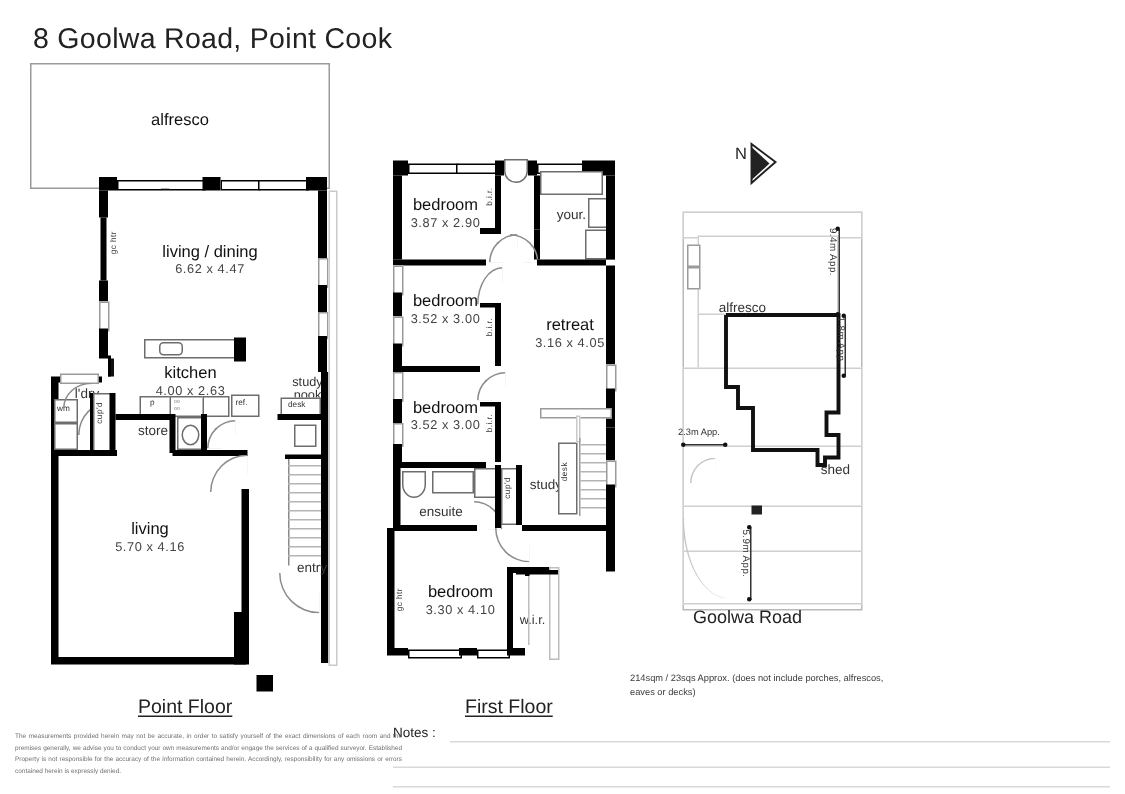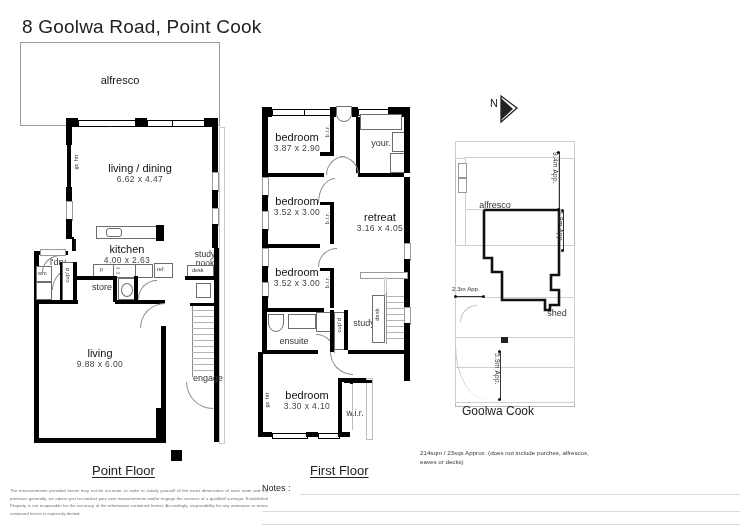--- a/index.html
+++ b/index.html
@@ -132,21 +132,21 @@
   <div class="door" style="left:140px;top:303px;width:24px;height:24px;"></div>
 
   <div class="w" style="left:34px;top:304px;width:5px;height:138px;"></div>
   <div class="w" style="left:34px;top:438px;width:130px;height:5px;"></div>
   <div class="w" style="left:161px;top:326px;width:5px;height:52px;"></div>
   <div class="w" style="left:161px;top:378px;width:5px;height:30px;"></div>
   <div class="w" style="left:156px;top:408px;width:10px;height:35px;"></div>
 
   <div class="rm" style="left:60px;top:348px;width:80px;">
     <div class="nm">living</div>
-    <div class="dim">9.88  x  6.00</div>
+    <div class="dim">5.70  x  4.16</div>
   </div>
 
   <div class="sm" style="left:188px;top:250px;width:34px;font-size:8.5px;line-height:1.05;">
     <span>study</span><br>
     <span>nook</span>
   </div>
   <div class="box" style="left:187px;top:265px;width:25px;height:11px;"></div>
   <div class="xs" style="left:192px;top:268px;">desk</div>
   <div class="w" style="left:185px;top:276px;width:29px;height:4px;"></div>
   <div class="box" style="left:196px;top:283px;width:13px;height:13px;"></div>
@@ -164,21 +164,21 @@
   <div class="stair-line" style="left:192px;top:358px;width:22px;"></div>
   <div class="stair-line" style="left:192px;top:364px;width:22px;"></div>
   <div class="stair-line" style="left:192px;top:370px;width:22px;"></div>
 
   <div class="w" style="left:214px;top:248px;width:5px;height:46px;"></div>
   <div class="w" style="left:214px;top:294px;width:5px;height:96px;"></div>
   <div class="w" style="left:214px;top:390px;width:5px;height:52px;"></div>
   <div class="ol2" style="left:219px;top:127px;width:4px;height:315px;"></div>
 
   <div class="sm" style="left:190px;top:374px;width:36px;font-size:9px;">
-     <span>engage</span></div>
+     <span>entry</span></div>
   <div class="door" style="left:186px;top:382px;width:26px;height:26px;border-radius:0 0 0 100%;border:1px solid #8c8c8c;border-top:none;border-right:none;"></div>
 
   <div class="fcap" style="left:92px;top:463px;">Point Floor</div>
   <div class="w" style="left:171px;top:450px;width:11px;height:11px;"></div>
 </div>
 
 <div>
 
   <div class="w" style="left:262px;top:107px;width:10px;height:10px;"></div>
   <div class="win" style="left:272px;top:109px;width:32px;height:5px;"></div>
@@ -360,21 +360,21 @@
   <div class="dot" style="left:498px;top:350px;"></div>
   <div class="dot" style="left:498px;top:398px;"></div>
   <div class="vtxt2" style="left:493px;top:353px;">
      <span>5.9m App.</span></div>
 
   <div class="door" style="left:455px;top:345px;width:30px;height:54px;border-color:#c6c6c6;border-radius:0 0 0 100%;border-top:none;border-right:none;"></div>
   <div class="door" style="left:505px;top:348px;width:28px;height:50px;border-color:#c6c6c6;border-radius:0 0 100% 0;border-top:none;border-left:none;"></div>
   <div class="door" style="left:460px;top:305px;width:16px;height:16px;border-color:#c6c6c6;"></div>
   <div class="ol" style="left:501px;top:337px;width:7px;height:6px;background:#222;border:none;"></div>
 
-  <div id="road-label">Goolwa Cook</div>
+  <div id="road-label">Goolwa Road</div>
 </div>
 
 <div id="area-note">214sqm / 23sqs  Approx. (does not include porches, alfrescos, eaves or decks)</div>
 <div id="notes-label">Notes :</div>
 <div class="ruled" style="left:300px;top:494px;width:440px;"></div>
 <div class="ruled" style="left:262px;top:511px;width:478px;"></div>
 <div class="ruled" style="left:262px;top:524px;width:478px;"></div>
 <div id="disclaimer">The measurements provided herein may not be accurate, in order to satisfy yourself of the exact dimensions of each room and the premises generally, we advise you to conduct your own measurements and/or engage the services of a qualified surveyor. Established Property is not responsible for the accuracy of the information contained herein. Accordingly, responsibility for any omissions or errors contained herein is expressly denied.</div>
 
 </body></html>

